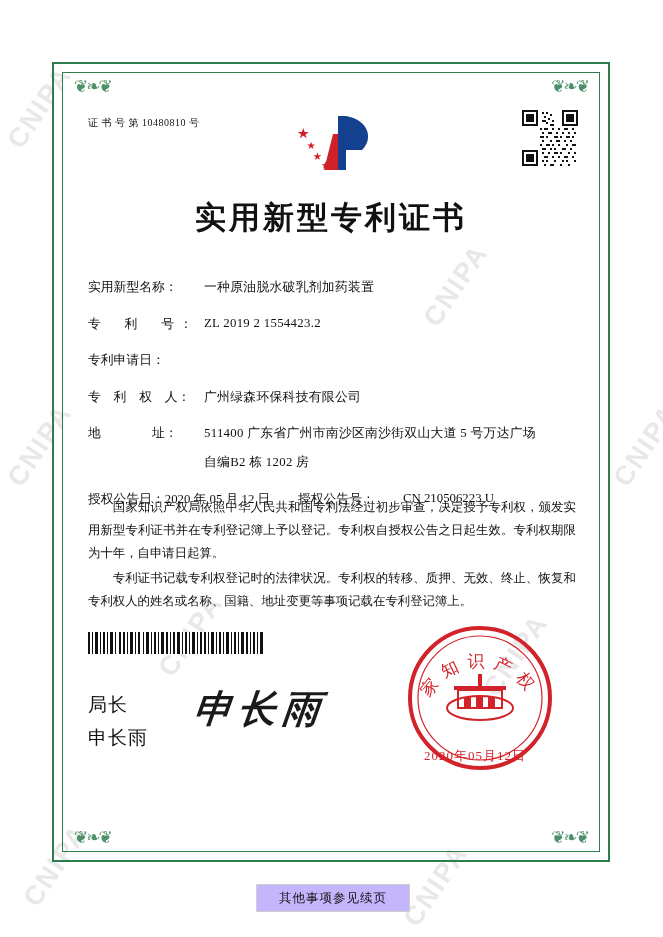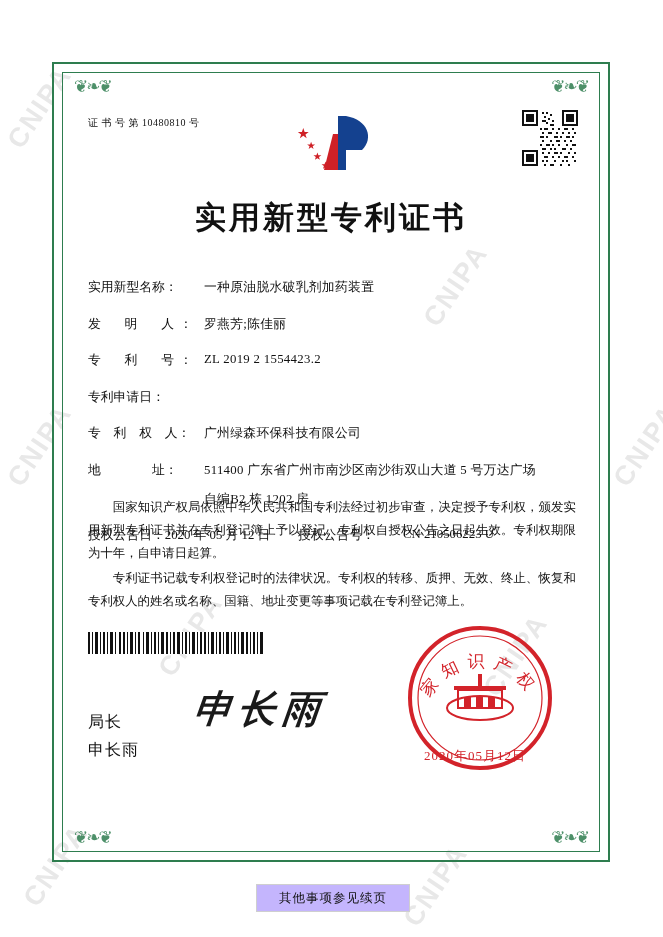--- a/index.html
+++ b/index.html
@@ -163,22 +163,22 @@
     left: 34px;
     top: 568px;
     width: 176px;
     height: 22px;
   }
 
   
   .sig-label {
     position: absolute;
     left: 34px;
-    top: 644px;
-    font-size: 16px;
+    top: 624px;
+    font-size: 19px;
     letter-spacing: 1px;
     line-height: 1.75;
     color: #111;
   }
   .sig-script {
     position: absolute;
     left: 140px;
     top: 620px;
     font-size: 38px;
     font-family: "DejaVu Serif", serif;
@@ -350,24 +350,20 @@
 
   <div class="cert-title">实用新型专利证书</div>
 
   <div class="fields">
 
     <div class="frow">
       <div class="flabel">实用新型名称：</div>
       <div class="fvalue">一种原油脱水破乳剂加药装置</div>
     </div>
 
-    <div class="frow">
-      <div class="flabel sp5">发　明　人：</div>
-      <div class="fvalue">罗燕芳;陈佳丽</div>
-    </div>
 
     <div class="frow">
       <div class="flabel sp5">专　利　号：</div>
       <div class="fvalue">ZL 2019 2 1554423.2</div>
     </div>
 
     <div class="frow">
       <div class="flabel">专利申请日：</div>
     </div>
 

